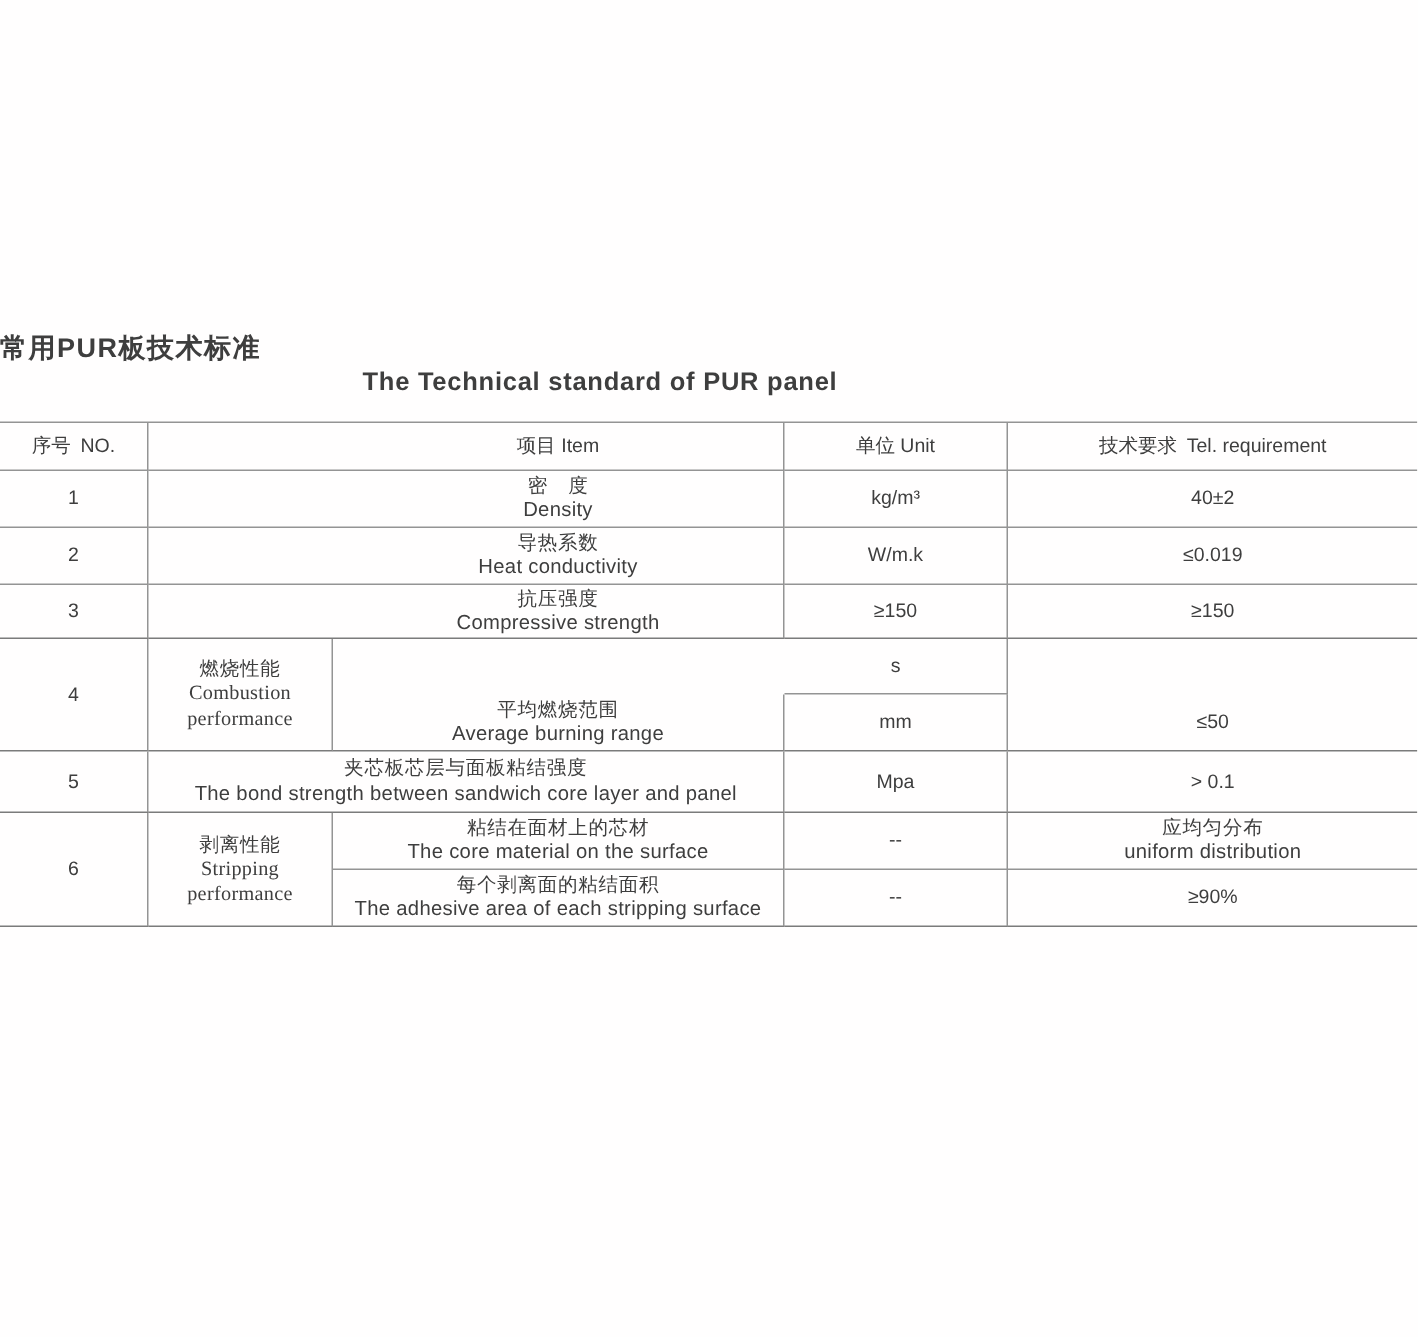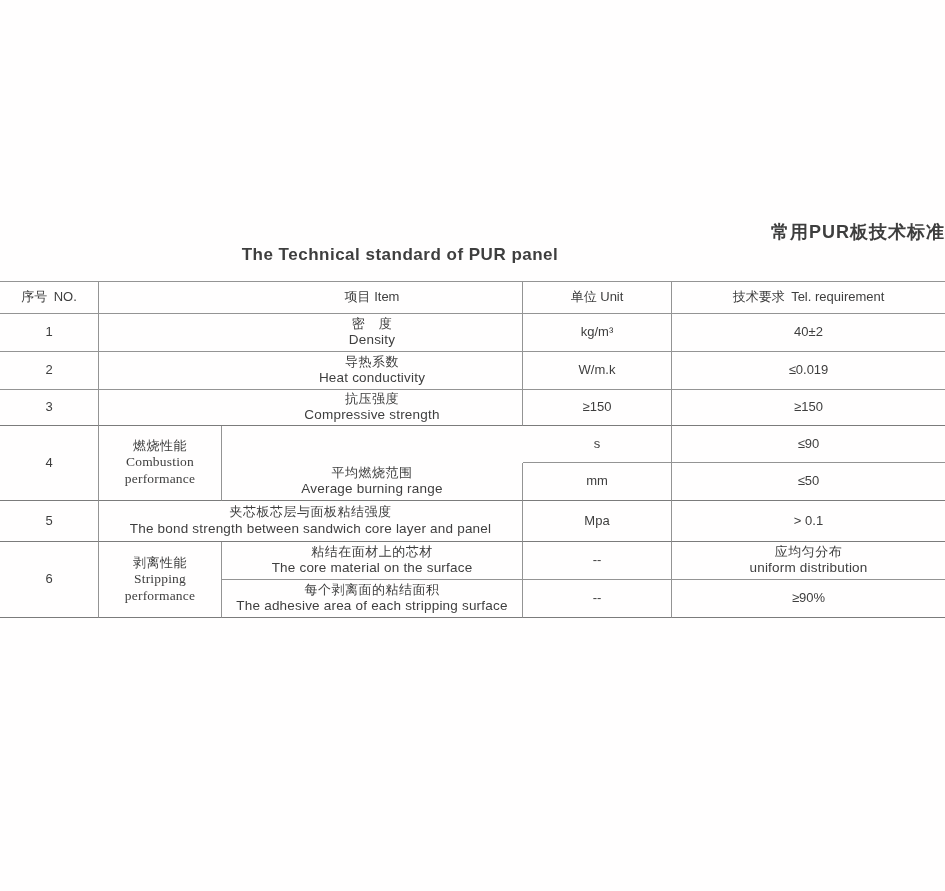--- a/index.html
+++ b/index.html
@@ -13,21 +13,21 @@
   .page{
     position:relative;
     width:945px;height:891px;
     background:var(--bg);
     overflow:hidden;
     font-family:"Liberation Sans","DejaVu Sans",sans-serif;
     color:var(--ink);
   }
   .title-zh{
     position:absolute;left:0;top:220px;width:945px;
-    text-align:right;font-size:18px;font-weight:700;letter-spacing:1px;
+    text-align:left;font-size:18px;font-weight:700;letter-spacing:1px;
   }
   .title-en{
     position:absolute;left:0;top:245px;width:800px;
     text-align:center;font-size:17px;font-weight:700;letter-spacing:0.5px;
   }
   .tbl{
     position:absolute;left:0;top:281px;width:945px;height:336px;
     display:grid;
     grid-template-columns:99px 123px 301px 149px 273px;
     grid-template-rows:32px 38px 38px 36px 37px 38px 41px 38px 38px;
@@ -94,21 +94,20 @@
     </div>
     <div class="c r4 colD bR strong">≥150</div>
     <div class="c r4 colE strong">≥150</div>
 
     <div class="c rspan2-56 colA bR strong">4</div>
     <div class="c rspan2-56 colB bR strong">
       <div class="zh">燃烧性能</div>
       <div class="en">Combustion performance</div>
     </div>
     <div class="c r5 colD bR">s</div>
-    <div class="c r5 colE">≤90</div>
     <div class="c r6 colC bR strong">
       <div class="zh">平均燃烧范围</div>
       <div class="en">Average burning range</div>
     </div>
     <div class="c r6 colD bR strong">mm</div>
     <div class="c r6 colE strong">≤50</div>
 
     <div class="c r7 colA bR strong">5</div>
     <div class="c r7 span-bc bR strong">
       <div class="zh">夹芯板芯层与面板粘结强度</div>

